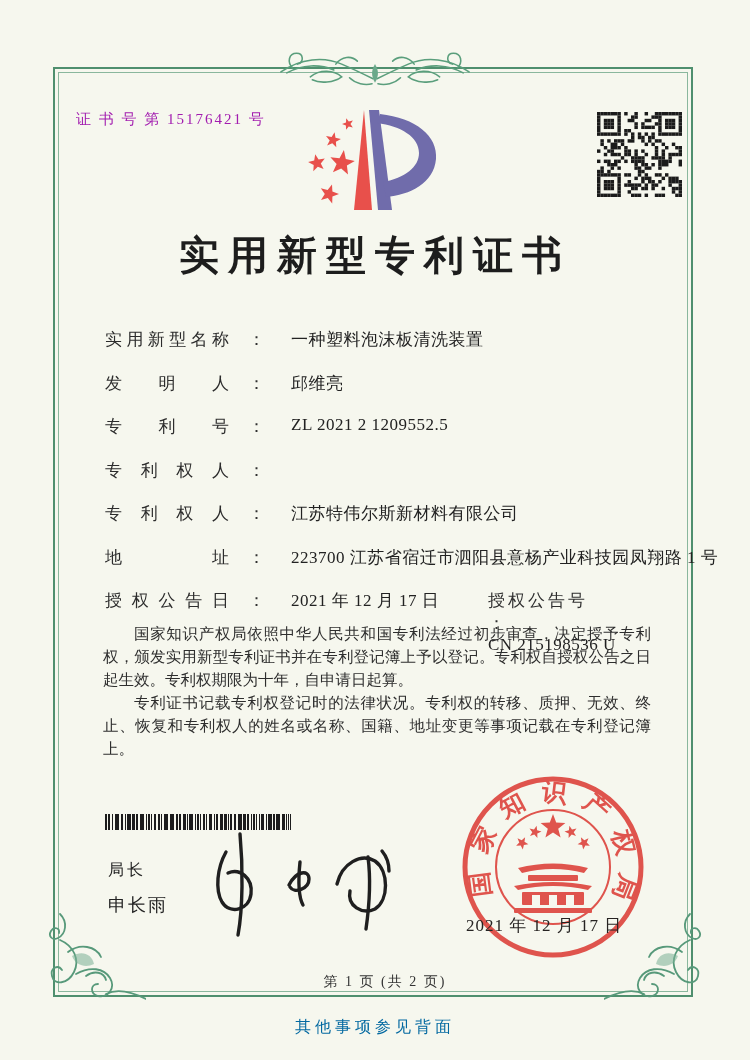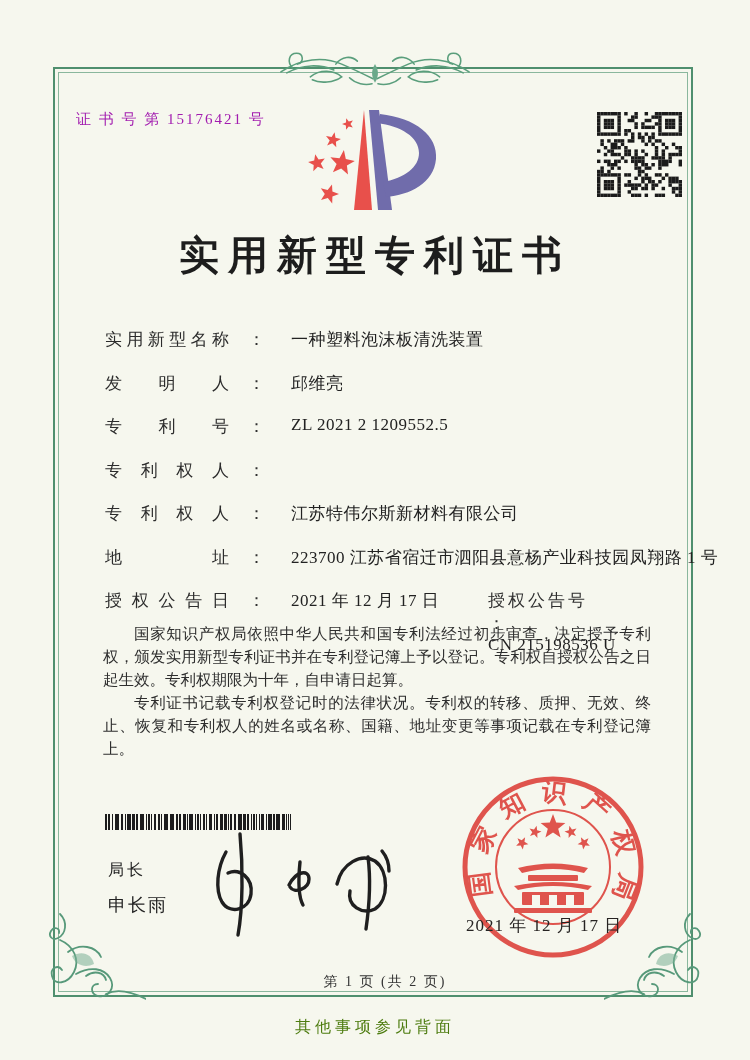--- a/index.html
+++ b/index.html
@@ -51,21 +51,21 @@
   .body-text p{margin:0; text-indent:2em;}
   
   .barcode{position:absolute; left:105px; top:814px; width:192px; height:16px; display:flex; align-items:stretch;}
   .barcode span{background:#1c1c1c; flex:none; height:100%;}
   .director-title{position:absolute; left:108px; top:860px; font-size:16px; letter-spacing:3px; color:#222;}
   .director-name{position:absolute; left:108px; top:893px; font-size:18px; letter-spacing:2px; color:#222;}
   .signature{position:absolute; left:196px; top:828px; width:210px; height:112px;}
   .seal{position:absolute; left:456px; top:770px; width:194px; height:194px; opacity:.88;}
   .seal-date{position:absolute; left:466px; top:914px; font-size:17px; letter-spacing:1px; color:#262322;}
   .page-number{position:absolute; left:0; right:0; top:973px; text-align:center; font-size:14px; letter-spacing:2px; color:#333;padding-left:20px;}
-  .back-note{position:absolute; left:0; right:0; top:1017px; text-align:center; font-size:16px; letter-spacing:4px; color:#4d7c0f;}
+  .back-note{position:absolute; left:0; right:0; top:1017px; text-align:center; font-size:16px; letter-spacing:4px; color:#0369a1;}
 </style>
 </head>
 <body>
 
 <div class="page">
 
   <div class="frame-outer">
     <div class="frame-inner"></div>
   </div>
 

